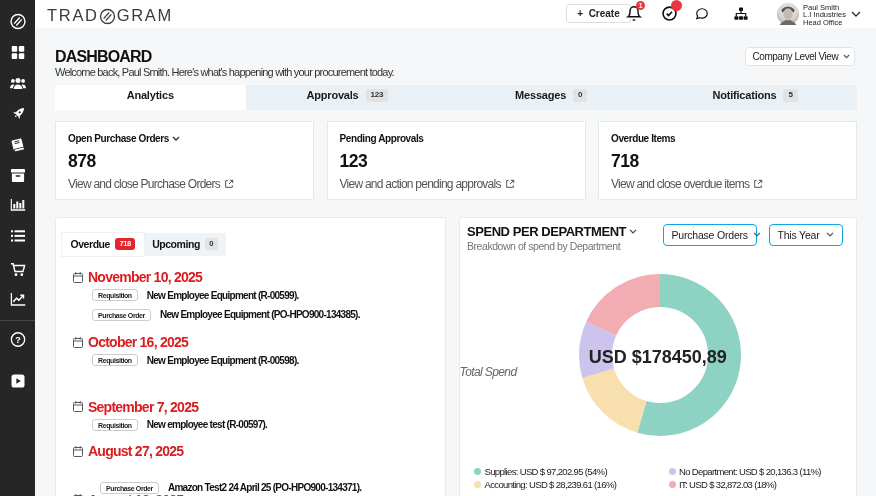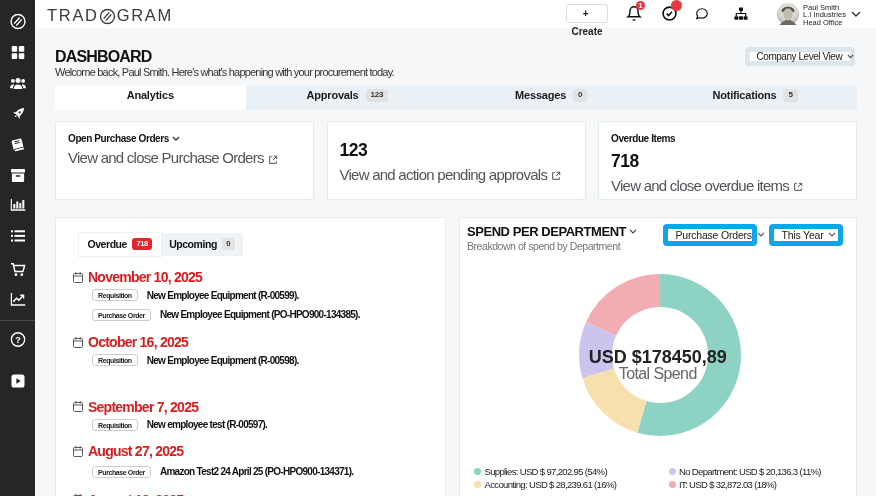--- a/index.html
+++ b/index.html
@@ -4,80 +4,82 @@
 <style>
 * { margin:0; padding:0; box-sizing:border-box; }
 html,body { width:876px; height:496px; overflow:hidden; font-family:"Liberation Sans", sans-serif; background:#f6f7f8; position:relative; }
 .abs { position:absolute; }
 .sidebar { position:absolute; left:0; top:0; width:35px; height:496px; background:#262626; z-index:5; }
 .sidebar svg { position:absolute; left:50%; transform:translateX(-50%); }
 .sb-div { position:absolute; left:0; top:320px; width:35px; height:1px; background:#484848; }
 .header { position:absolute; left:35px; top:0; width:841px; height:28px; background:#fff; z-index:4; }
 .logo { position:absolute; left:12px; top:3px; height:22px; font-size:16.5px; color:#3b3b3b; letter-spacing:1.7px; display:flex; align-items:flex-end; }
 .logo svg { margin:0 0.5px; }
-.create-btn { position:absolute; left:531px; top:4px; width:42px; height:19px; border:1px solid #ddd; border-radius:3px; background:#fff; font-size:10px; font-weight:bold; color:#222; text-align:center; line-height:18px; }
+.create-btn { position:absolute; left:531px; top:4px; width:65px; height:19px; border:1px solid #ddd; border-radius:3px; background:#fff; font-size:10px; font-weight:bold; color:#222; text-align:center; line-height:18px; }
 .badge-red { position:absolute; background:#e73843; border-radius:50%; color:#fff; font-size:6.5px; font-weight:bold; text-align:center; z-index:2; }
 .prof { position:absolute; left:768px; top:3.5px; font-size:7.5px; color:#222; line-height:7.5px; white-space:nowrap; }
 .main { position:absolute; left:0; top:0; width:876px; height:496px; }
 h1 { position:absolute; left:55px; top:47.5px; font-size:16px; font-weight:bold; color:#111; letter-spacing:-0.85px; }
 .sub { position:absolute; left:55px; top:66px; font-size:11px; color:#333; letter-spacing:-0.8px; }
 .tabs { position:absolute; left:55px; top:85px; width:802px; height:24.5px; display:flex; }
 .tab { flex:1; background:#e9f0f6; font-size:11px; font-weight:bold; color:#1a1a1a; display:flex; align-items:center; justify-content:center; gap:7px; letter-spacing:-0.2px; padding-bottom:4px; }
 .tab.active { flex:0 0 190.5px; }
 .tab.active { background:#fff; }
 .tbadge { background:#e2e2e2; color:#333; font-size:8px; font-weight:bold; border-radius:3px; padding:2.5px 5px; line-height:1; }
 .cards { position:absolute; left:55px; top:120.5px; width:802px; display:flex; gap:12.5px; }
 .card { flex:1; height:79.5px; background:#fff; border:1px solid #e3eaee; border-radius:2px; padding:11.5px 12px; position:relative; }
 .card .ct { font-size:10px; font-weight:bold; color:#111; white-space:nowrap; letter-spacing:-0.4px; }
 .card .ct svg { vertical-align:1px; margin-left:3px; }
 .card .cn { font-size:17.5px; font-weight:bold; color:#111; margin-top:6.5px; letter-spacing:-0.5px; white-space:nowrap; }
-.card .cl { font-size:15px; color:#50555a; margin-top:5px; white-space:nowrap; letter-spacing:-0.75px; }
+.card .cl { font-size:12px; color:#50555a; margin-top:5px; white-space:nowrap; letter-spacing:-0.75px; }
 .card .cl svg { vertical-align:-1.5px; margin-left:4px; }
 .panel { position:absolute; background:#fff; border:1px solid #e7ebee; border-radius:2px; top:216.5px; height:300px; }
 .panel-l { left:55px; width:391px; }
 .panel-r { left:458.5px; width:398.5px; }
-.ptabs { position:absolute; left:23px; top:15px; height:23px; display:flex; background:#edf3f7; }
+.ptabs { position:absolute; left:6px; top:15px; height:23px; display:flex; background:#edf3f7; }
 .ptab { font-size:10.5px; font-weight:bold; color:#111; display:flex; align-items:center; padding:0 8.5px; gap:5px; letter-spacing:-0.45px; }
 .ptab.active { background:#fff; box-shadow:0 0 0 1px #eef1f3; }
 .pbadge-red { background:#e4252c; color:#fff; font-size:7.5px; font-weight:bold; border-radius:3px; padding:2.5px 4.5px; line-height:1; }
 .pbadge-gray { background:#e2e2e2; color:#333; font-size:7.5px; font-weight:bold; border-radius:3px; padding:2.5px 4.5px; line-height:1; }
 .drow { position:absolute; left:17px; font-size:14px; font-weight:bold; color:#d91d21; display:flex; align-items:center; gap:5px; letter-spacing:-0.75px; height:14px; }
 .irow { position:absolute; left:36px; display:flex; align-items:center; }
 .ibadge { border:1px solid #c9ced2; border-radius:3px; background:#fff; font-size:7px; font-weight:bold; color:#222; padding:0 5px; height:12px; line-height:11px; white-space:nowrap; letter-spacing:-0.4px; }
 .itxt { font-size:10px; font-weight:bold; color:#111; margin-left:9px; white-space:nowrap; letter-spacing:-0.72px; }
 .sp-title { position:absolute; left:7.5px; top:6px; font-size:13px; font-weight:bold; color:#111; letter-spacing:-0.45px; white-space:nowrap; }
 .sp-sub { position:absolute; left:7.5px; top:22.5px; font-size:10.5px; color:#71757a; letter-spacing:-0.45px; }
-.sel { position:absolute; border:5px solid #0ea5e9; border-radius:4px; background:#fff; font-size:10.5px; color:#222; display:flex; align-items:center; justify-content:space-between; padding:0 8px; height:22px; top:6px; white-space:nowrap; letter-spacing:-0.2px; }
+.sel { position:absolute; border:1px solid #0ea5e9; border-radius:4px; background:#fff; font-size:10.5px; color:#222; display:flex; align-items:center; justify-content:space-between; padding:0 8px; height:22px; top:6px; white-space:nowrap; letter-spacing:-0.2px; }
 .sel .sc { margin-left:5px; display:flex; flex:0 0 auto; }
 .ctr-usd { position:absolute; left:0; width:100%; text-align:center; font-size:18px; font-weight:bold; color:#222; letter-spacing:0px; }
-.ctr-ts { position:absolute; left:0; width:100%; text-align:center; font-size:16px; color:#666; letter-spacing:-0.6px; }
+.ctr-ts { position:absolute; left:0; width:100%; font-size:12px; color:#666; letter-spacing:-0.6px;font-style:italic; }
 .leg { position:absolute; font-size:9.5px; color:#1a1a1a; display:flex; align-items:center; white-space:nowrap; letter-spacing:-0.65px; }
 .dot { width:7px; height:7px; border-radius:50%; margin-right:3.5px; flex:0 0 auto; }
 </style>
 </head>
 <body>
 <div class="main">
   <h1>DASHBOARD</h1>
   <div class="sub">Welcome back, Paul Smith. Here's what's happening with your procurement today.</div>
   <div class="tabs">
     <div class="tab active">Analytics</div>
     <div class="tab">Approvals <span class="tbadge">123</span></div>
     <div class="tab">Messages <span class="tbadge">0</span></div>
     <div class="tab">Notifications <span class="tbadge">5</span></div>
   </div>
   <div class="cards">
     <div class="card">
         <div class="ct">Open Purchase Orders<svg width="8" height="5" viewBox="0 0 8 5">
             <path d="M1 1l3 3 3-3" fill="none" stroke="#333" stroke-width="1.3"></path>
           </svg></div>
+        <div class="cn">878</div>
         <div class="cl">View and close Purchase Orders<svg width="10" height="10" viewBox="0 0 12 12">
             <path d="M4.5 2H2v8h8V7.5M7 1.5h3.5V5M10.8 1.2L6 6" fill="none" stroke="#50555a" stroke-width="1.2"></path>
           </svg></div>
       </div>
     <div class="card">
+        <div class="ct">Pending Approvals</div>
         <div class="cn">123</div>
         <div class="cl">View and action pending approvals<svg width="10" height="10" viewBox="0 0 12 12">
             <path d="M4.5 2H2v8h8V7.5M7 1.5h3.5V5M10.8 1.2L6 6" fill="none" stroke="#50555a" stroke-width="1.2"></path>
           </svg></div>
       </div>
     <div class="card">
         <div class="ct">Overdue Items</div>
         <div class="cn">718</div>
         <div class="cl">View and close overdue items<svg width="10" height="10" viewBox="0 0 12 12">
             <path d="M4.5 2H2v8h8V7.5M7 1.5h3.5V5M10.8 1.2L6 6" fill="none" stroke="#50555a" stroke-width="1.2"></path>
@@ -118,21 +120,21 @@
         </svg>September 7, 2025</div>
     <div class="irow" style="top:201px;">
         <span class="ibadge">Requisition</span>
         <span class="itxt">New employee test (R-00597).</span>
       </div>
     <div class="drow" style="top:226.5px;"><svg width="10" height="11" viewBox="0 0 10 11">
           <rect x="0.5" y="1.5" width="9" height="9" rx="1" fill="none" stroke="#565a5f" stroke-width="1"></rect>
           <path d="M2.8 0v2.6M7.2 0v2.6" stroke="#565a5f" stroke-width="1"></path>
           <path d="M0.5 4h9" stroke="#565a5f" stroke-width="1"></path>
         </svg>August 27, 2025</div>
-    <div class="irow" style="top:248px;">
+    <div class="irow" style="top:264px;margin-left:8px;">
         <span class="ibadge">Purchase Order</span>
         <span class="itxt">Amazon Test2 24 April 25 (PO-HPO900-134371).</span>
       </div>
     <div class="drow" style="top:275px;"><svg width="10" height="11" viewBox="0 0 10 11">
           <rect x="0.5" y="1.5" width="9" height="9" rx="1" fill="none" stroke="#565a5f" stroke-width="1"></rect>
           <path d="M2.8 0v2.6M7.2 0v2.6" stroke="#565a5f" stroke-width="1"></path>
           <path d="M0.5 4h9" stroke="#565a5f" stroke-width="1"></path>
         </svg>August 13, 2025</div>
   </div>
   <div class="panel panel-r">

